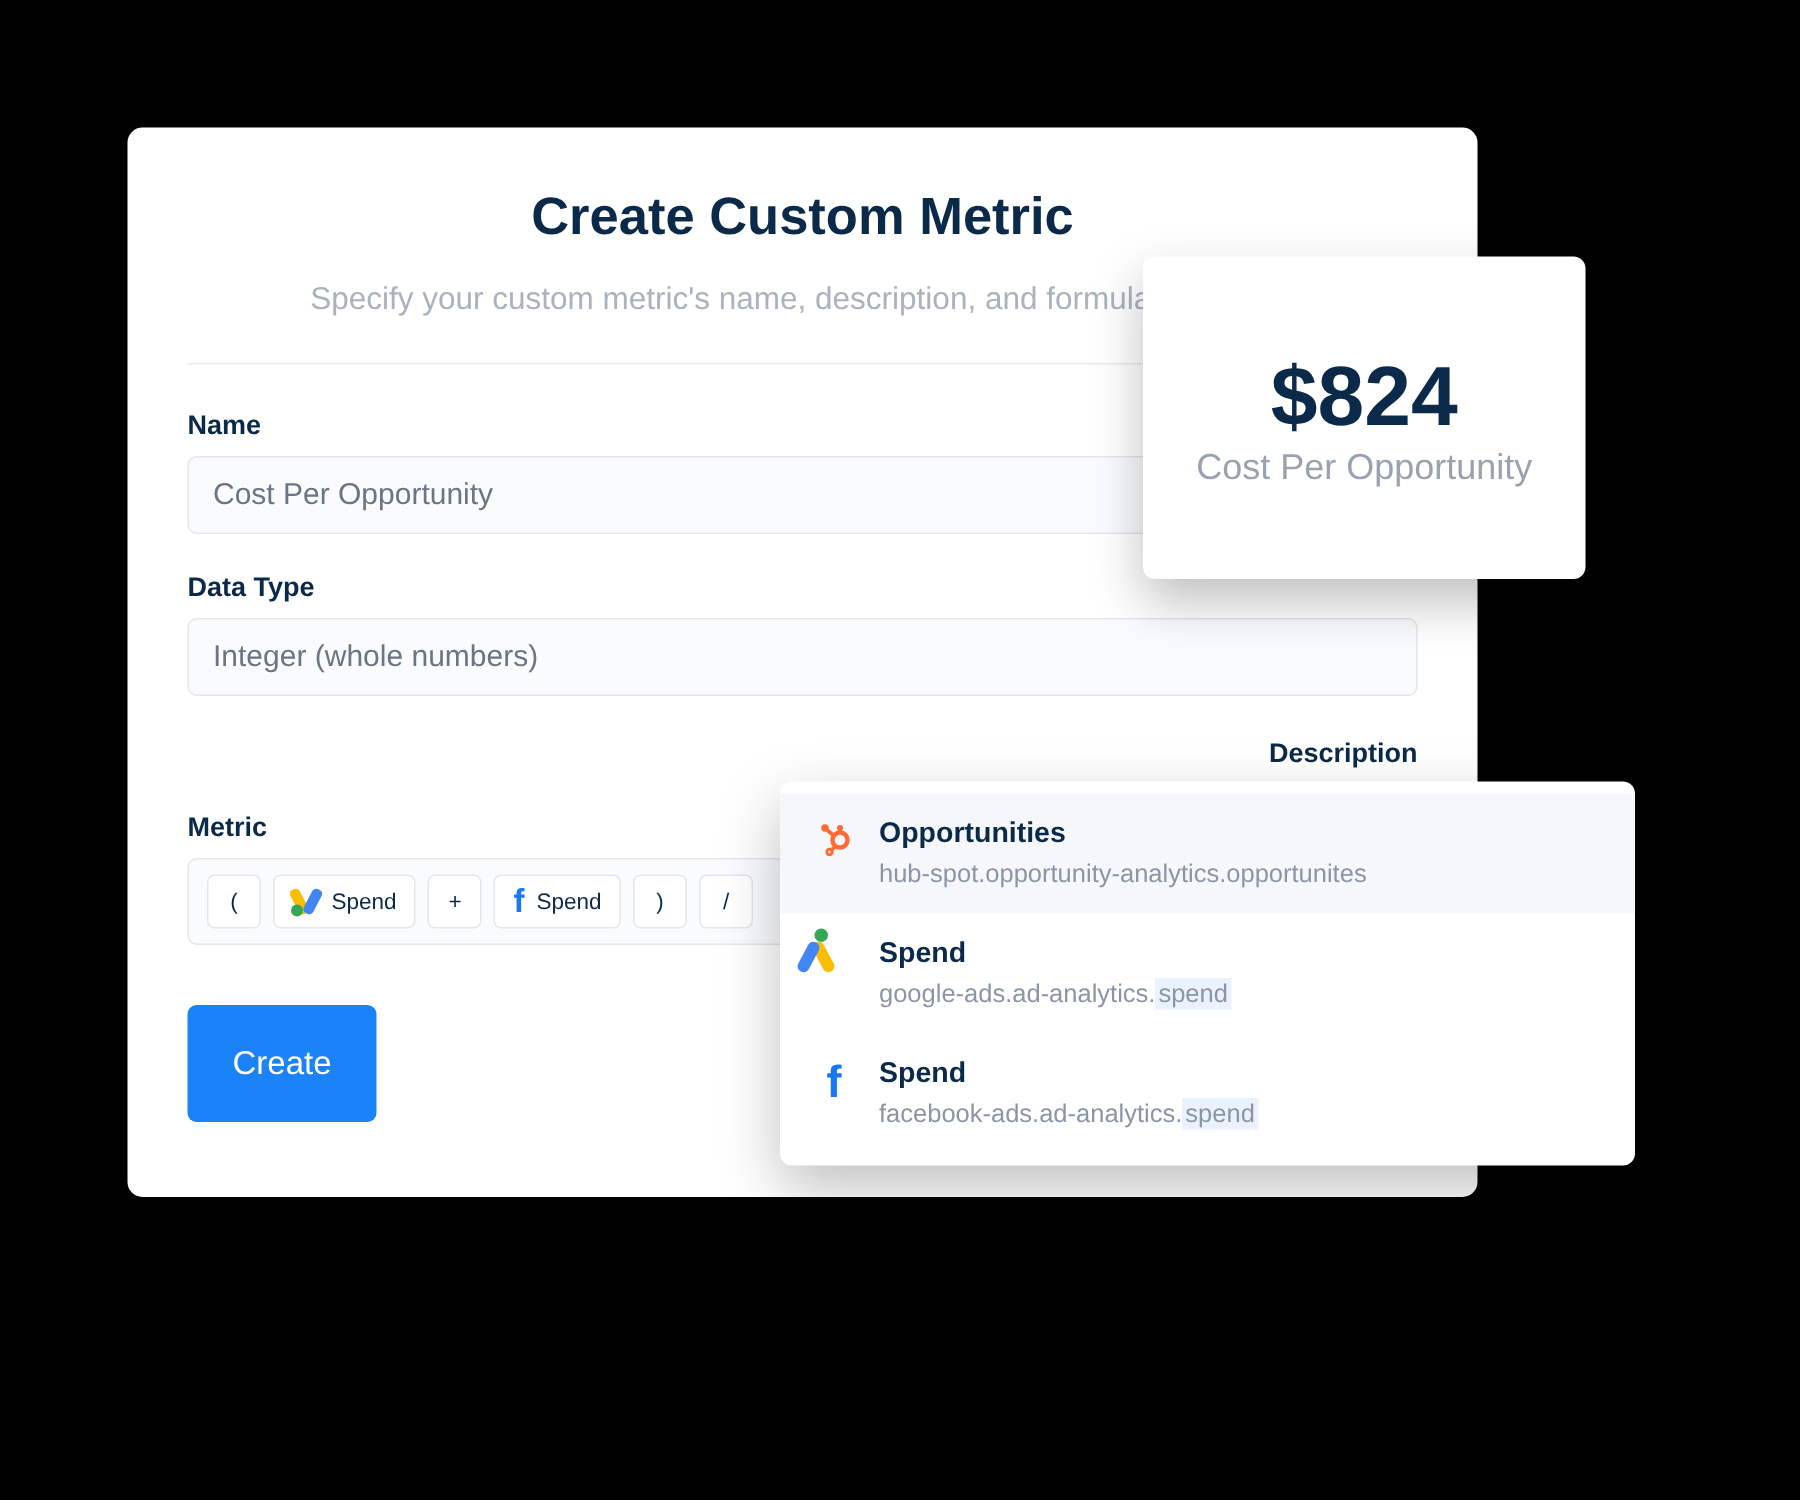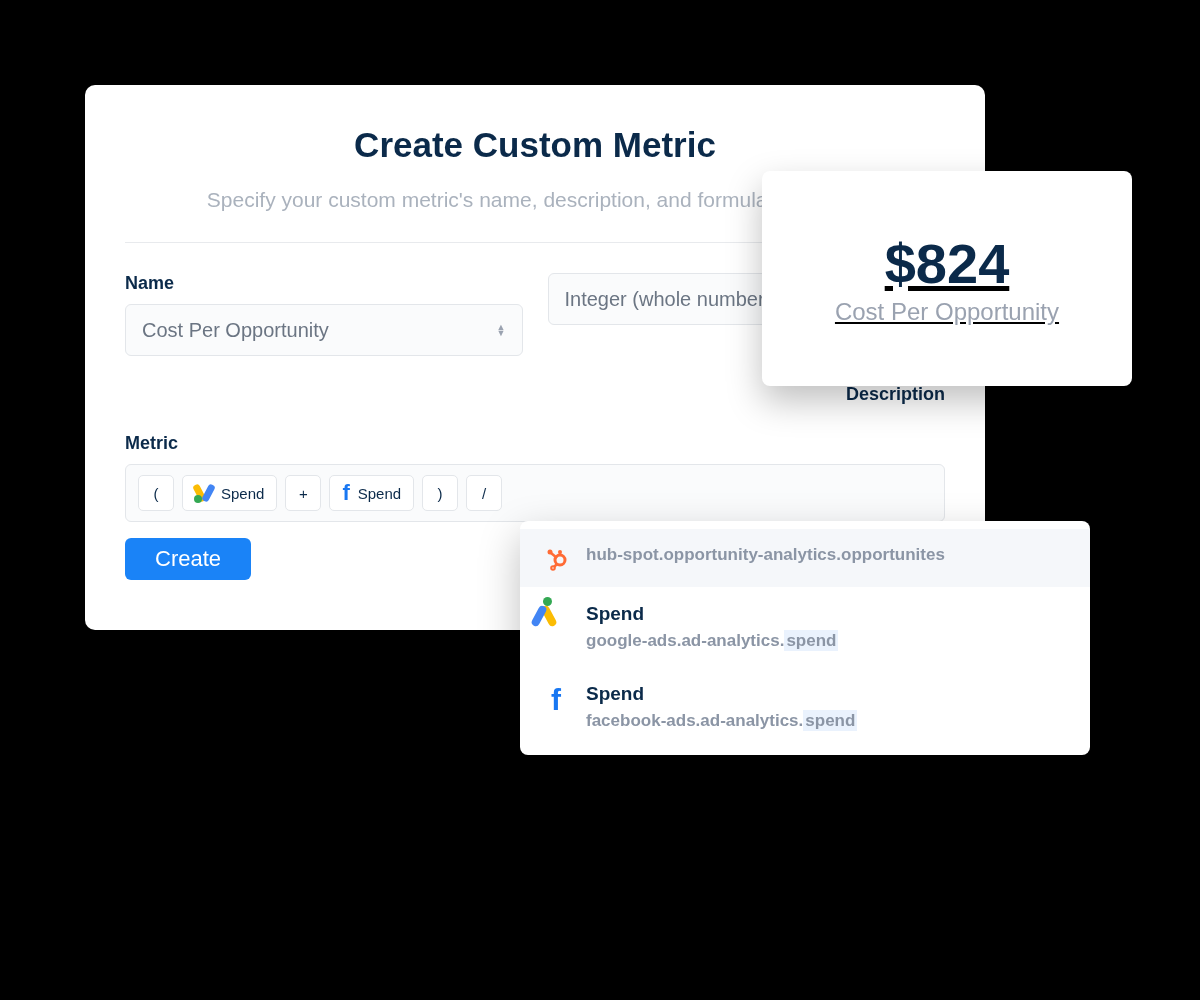--- a/index.html
+++ b/index.html
@@ -33,20 +33,21 @@
       color: #aab2bd;
       text-align: center;
       padding-bottom: 30px;
       border-bottom: 1px solid #e8eaed;
       margin-bottom: 30px;
     }
     .form-row {
       display: flex;
       gap: 25px;
       margin-bottom: 28px;
+      flex-direction: column;
     }
     .form-group {
       flex: 1;
     }
     .label {
       font-size: 18px;
       font-weight: 600;
       color: #0b2a4a;
       margin-bottom: 10px;
       display: block;
@@ -98,40 +99,39 @@
     }
     .spend-token {
       gap: 8px;
     }
     .create-btn {
       background: #1a83f7;
       color: #fff;
       border: none;
       border-radius: 6px;
       font-size: 22px;
-      padding: 8px 30px;
-      margin-top: 16px;
+      padding: 26px 30px;
+      margin-top: 40px;
       cursor: pointer;
     }
     
     .stat-card {
       position: absolute;
       top: 171px;
       left: 762px;
-      width: 370px;
+      width: 295px;
       height: 215px;
       background: #fff;
       border-radius: 8px;
       box-shadow: 0 15px 35px rgba(0,0,0,0.25);
       display: flex;
       flex-direction: column;
       align-items: center;
       justify-content: center;
       gap: 2px;
-      text-decoration: underline;
     }
     .stat-value {
       font-size: 56px;
       font-weight: 700;
       color: #0b2a4a;
     }
     .stat-label {
       font-size: 24px;
       color: #9aa2b0;
     }
@@ -167,21 +167,20 @@
     }
     .dd-title {
       font-size: 19px;
       font-weight: 600;
       color: #0b2a4a;
       margin-bottom: 6px;
     }
     .dd-path {
       font-size: 17px;
       color: #8b95a5;
-      font-weight: bold;
     }
     .dd-path .hl {
       background: #eaf2fd;
       padding: 1px 2px;
     }
     
     .google-ads-icon {
       position: relative;
       width: 18px;
       height: 18px;
@@ -230,20 +229,21 @@
       <label class="label">Name</label>
       <div class="input-like">
         <span>Cost Per Opportunity</span>
         <span class="chevrons">
             <span>▲</span>
             <span>▼</span>
           </span>
       </div>
     </div>
     <div class="form-group">
+      <label class="label">Data Type</label>
       <div class="input-like">
         <span>Integer (whole numbers)</span>
       </div>
     </div>
   </div>
 
   <div class="form-group" style="margin-bottom:28px;text-align:right;">
     <label class="label">Description</label>
   </div>
 
@@ -284,20 +284,21 @@
         <circle cx="6" cy="5" r="2.5" fill="#ff6b35"></circle>
         <circle cx="16" cy="13" r="5" fill="none" stroke="#ff6b35" stroke-width="3"></circle>
         <circle cx="16" cy="5" r="2" fill="#ff6b35"></circle>
         <line x1="7" y1="6" x2="13" y2="11" stroke="#ff6b35" stroke-width="2.5"></line>
         <line x1="16" y1="6" x2="16" y2="9" stroke="#ff6b35" stroke-width="2.5"></line>
         <line x1="13" y1="17" x2="10" y2="20" stroke="#ff6b35" stroke-width="2.5"></line>
         <circle cx="9" cy="21" r="1.8" fill="none" stroke="#ff6b35" stroke-width="2"></circle>
       </svg>
     </div>
     <div class="dd-text">
+      <div class="dd-title">Opportunities</div>
       <div class="dd-path">hub-spot.opportunity-analytics.opportunites</div>
     </div>
   </div>
 
   <div class="dd-item">
     <div class="dd-icon">
       <span class="google-ads-icon google-ads-icon-lg">
         <span class="ga-bar ga-yellow"></span>
         <span class="ga-bar ga-blue"></span>
         <span class="ga-green"></span>

